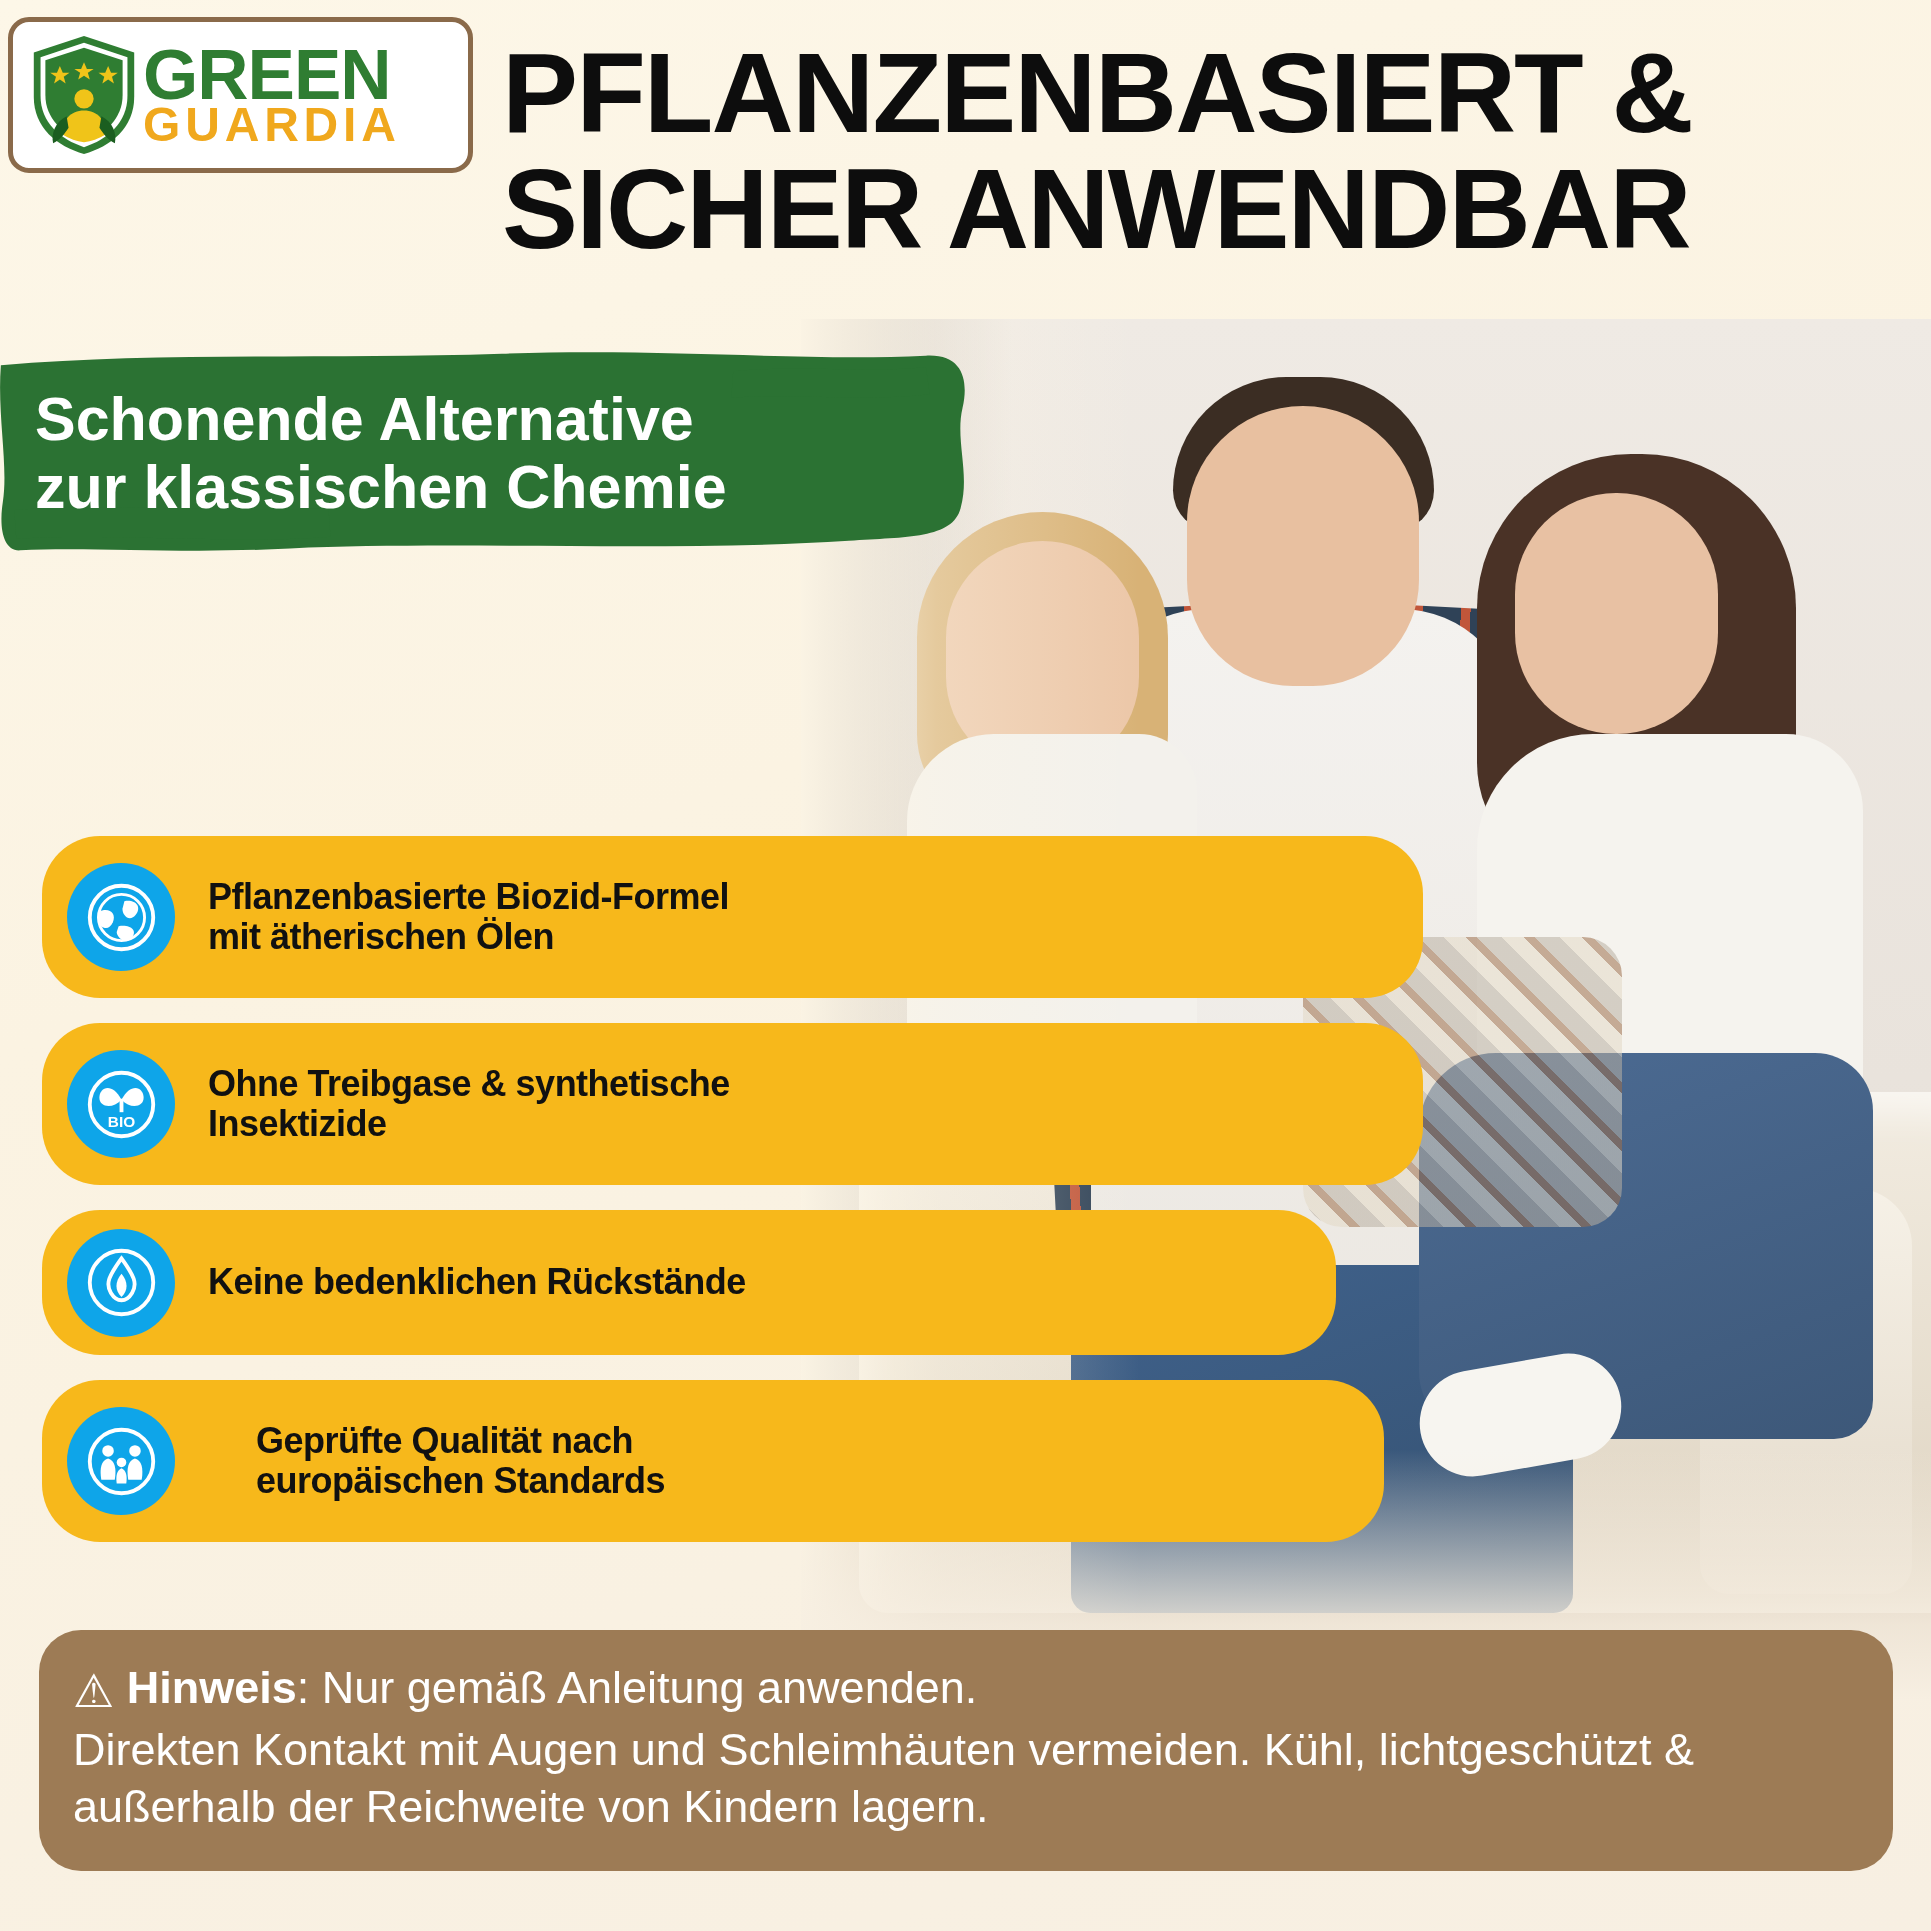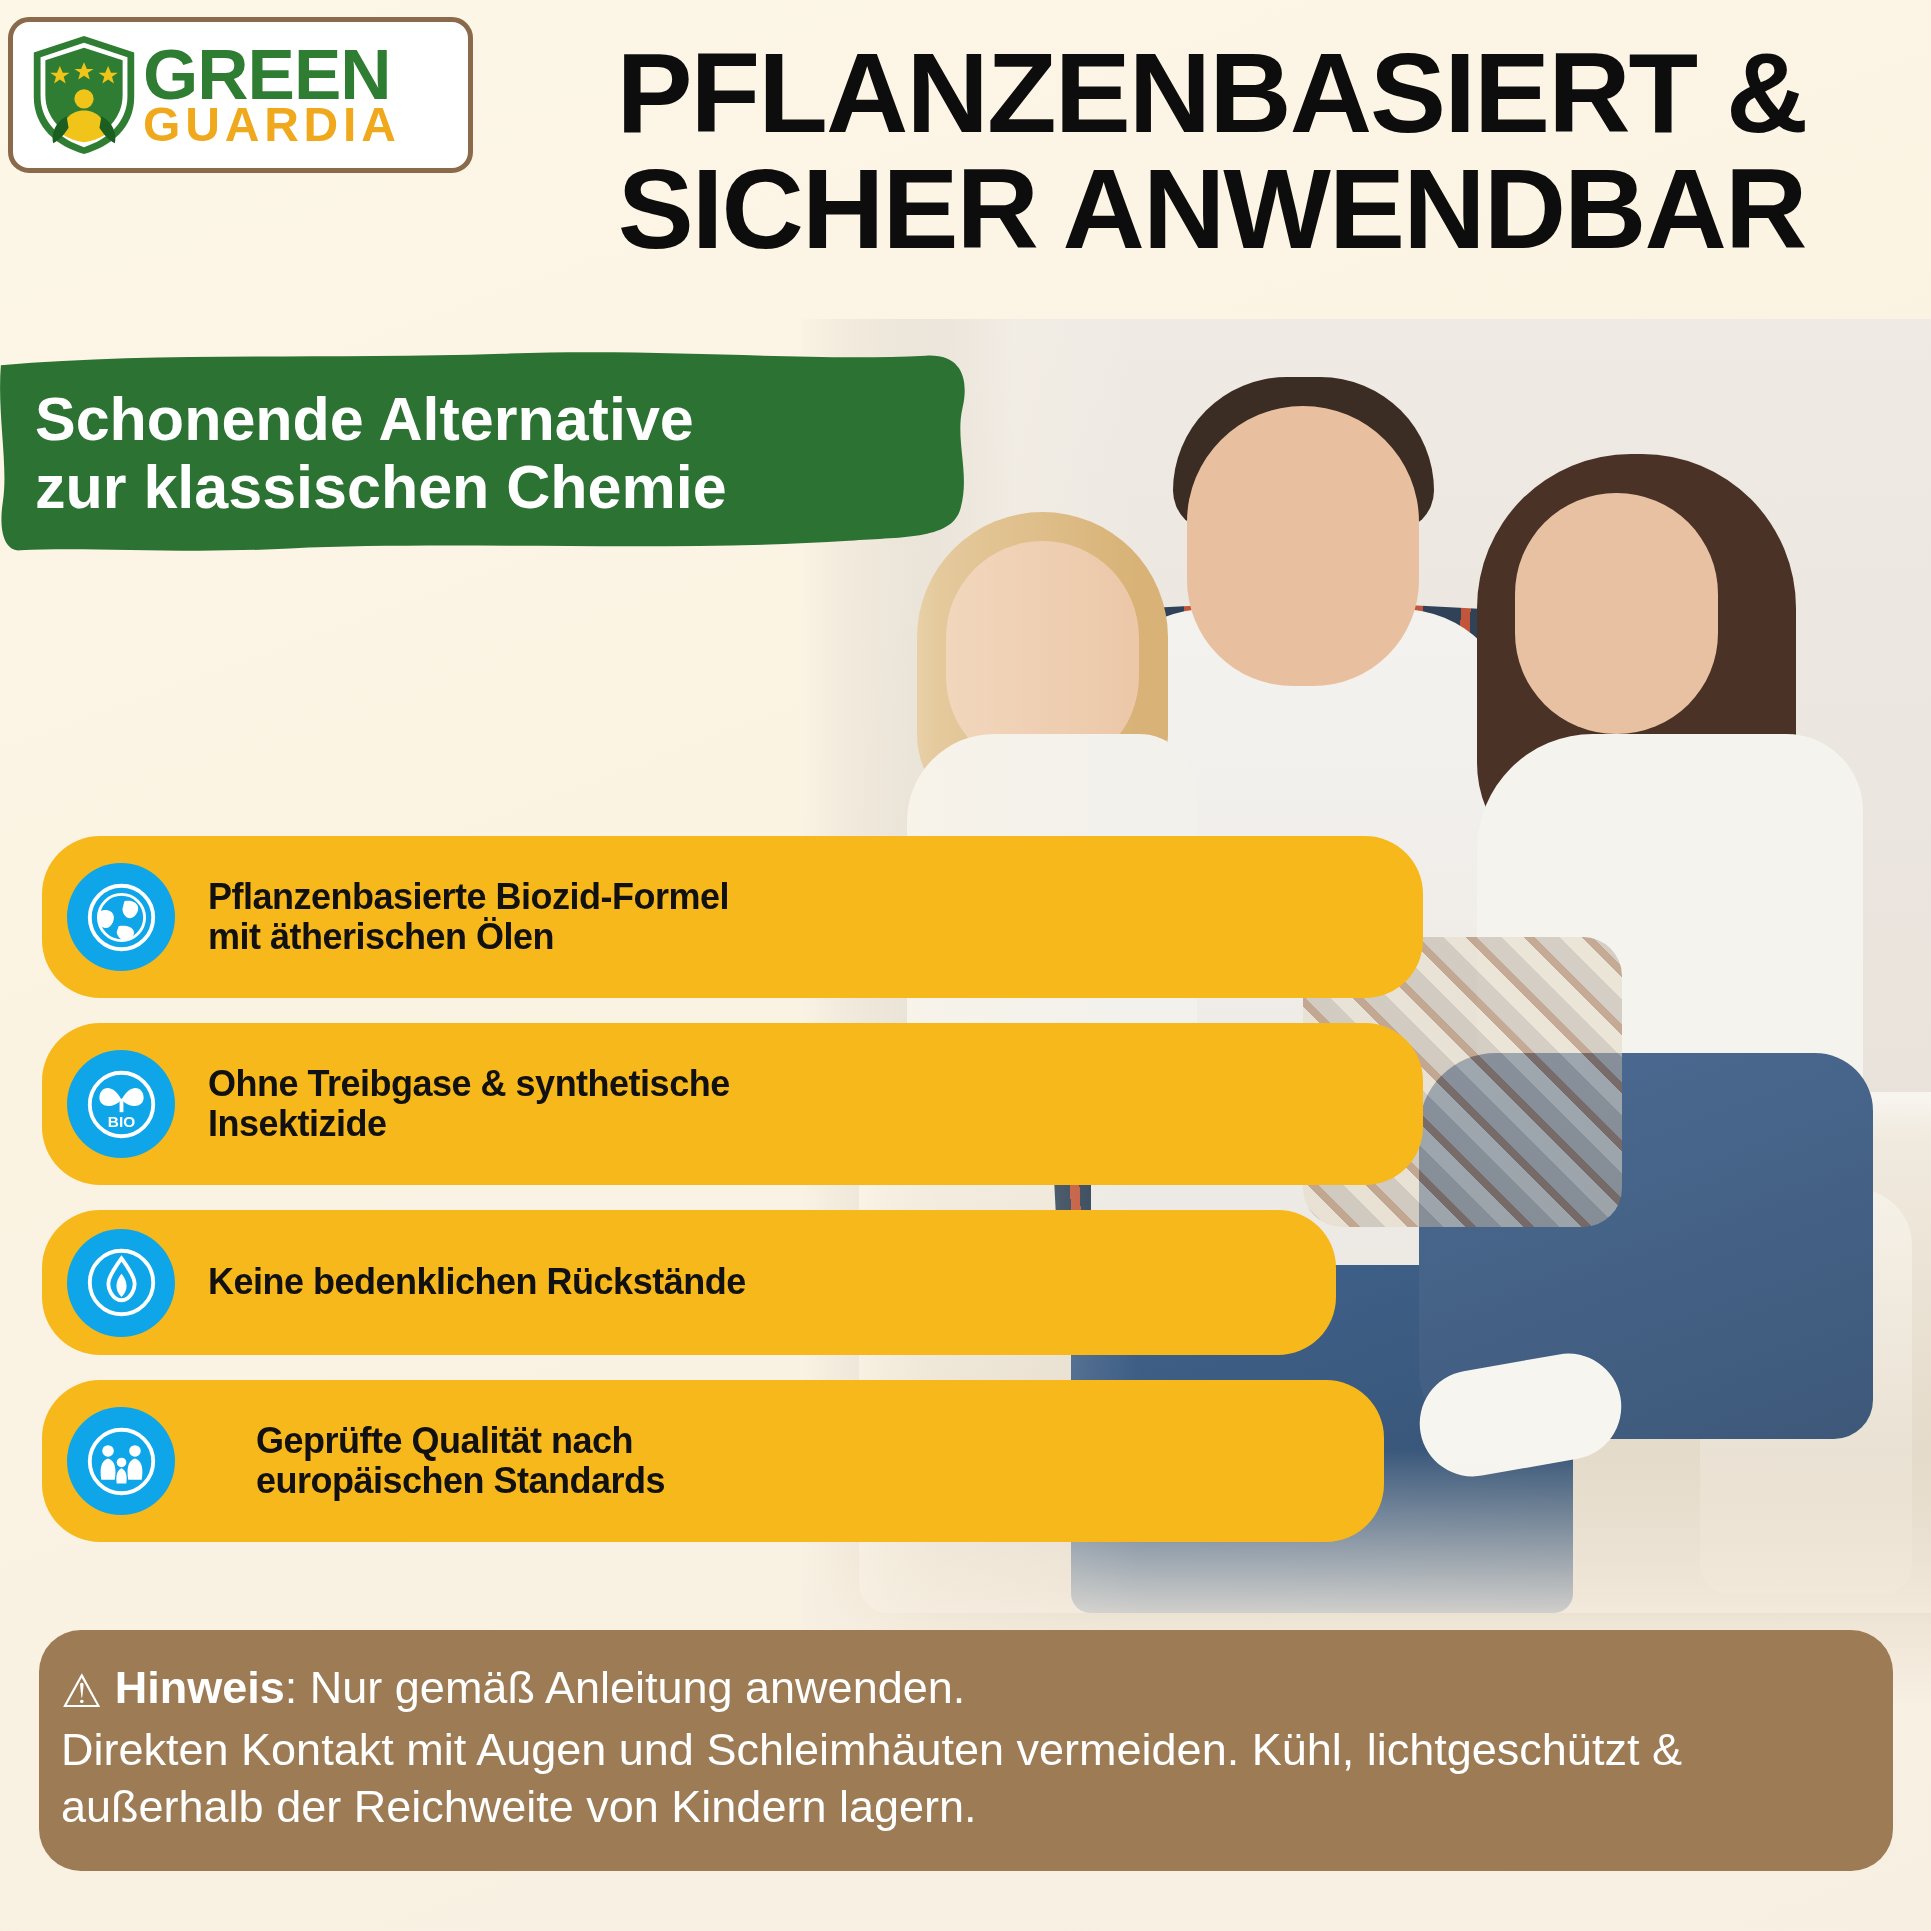--- a/index.html
+++ b/index.html
@@ -177,21 +177,21 @@
     font-weight: 800;
     color: #f0a81d;
     letter-spacing: 4.8px;
   }
 
   
   .headline {
     position: absolute;
     left: 502px; top: 35px;
     width: 1419px;
-    text-align: center;
+    text-align: left;
     font-size: 114px;
     font-weight: 800;
     color: #0d0d0d;
     line-height: 1.02;
     letter-spacing: -1.9px;
   }
 
   
   .brush {
     position: absolute;
@@ -249,21 +249,21 @@
   }
 
   
   .notice {
     position: absolute;
     left: 39px; top: 1630px;
     width: 1854px;
     min-height: 241px;
     background: #9d7b55;
     border-radius: 42px;
-    padding: 29px 22px;
+    padding: 29px 34px;
     box-sizing: border-box;
     color: #ffffff;
     font-size: 45px;
     line-height: 1.28;
   }
   .notice .warn-icon {
     font-size: 46px;
     vertical-align: -3.9px;
   }
   .notice b { font-weight: 800; }

